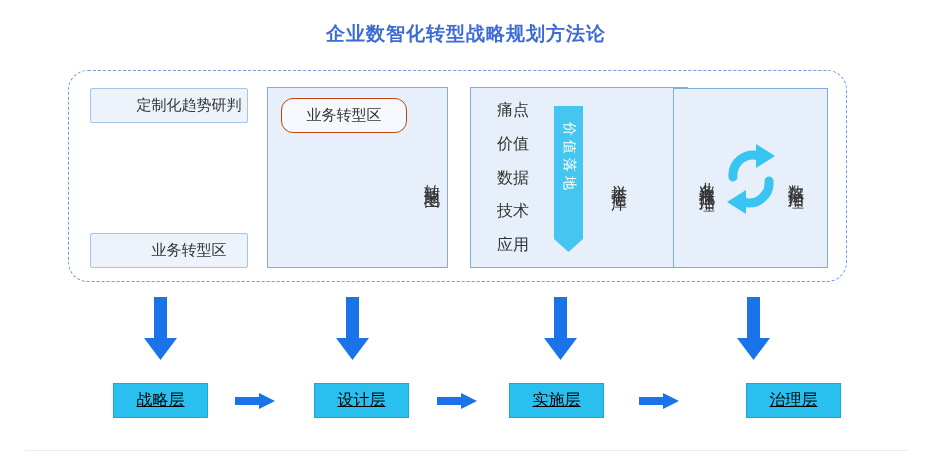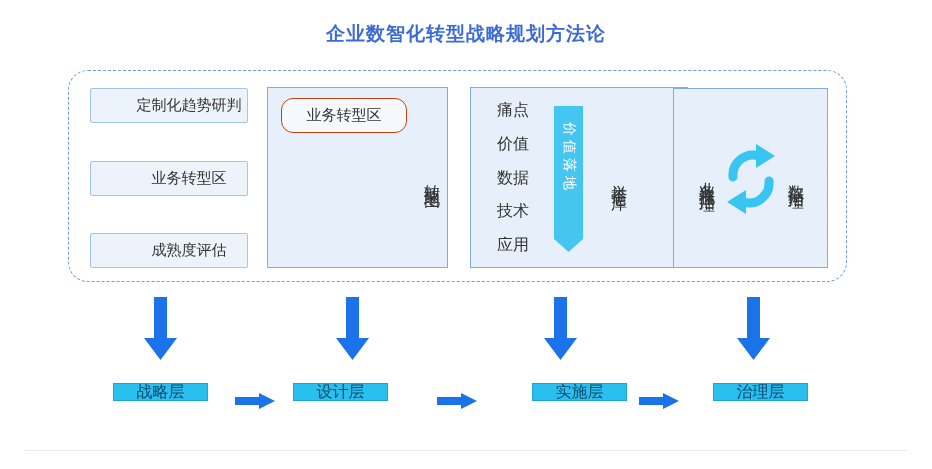--- a/index.html
+++ b/index.html
@@ -64,40 +64,39 @@
 
   #panel4 { left:673px; top:88px; width:155px; height:180px; }
   .gov-left  { position:absolute; left:25px; top:50%; transform:translateY(-50%); }
   .gov-right { position:absolute; left:114px; top:50%; transform:translateY(-50%); }
   .cycle { position:absolute; left:49px; top:52px; }
 
   .down-arrow { position:absolute; top:297px; }
   .right-arrow { position:absolute; top:393px; }
 
   .layer {
-    position:absolute; top:383px; width:95px; height:18px; box-sizing:border-box;
+    position:absolute; top:383px; width:95px; height:35px; box-sizing:border-box;
     background:#29bfef; border:1px solid #1ba5d8;
     display:flex; align-items:center; justify-content:center;
-    font-size:16px; color:#0c4a6e;
+    font-size:16px; color:#000000;text-decoration:underline;
   }
   .divider {
     position:absolute; left:25px; top:450px; width:882px; height:1px; background:#eaeaea;
   }
 </style>
 </head>
 <body>
 
 <div class="title">企业数智化转型战略规划方法论</div>
 
 <div class="container-outline"></div>
 
 <div class="group1">
   <div class="box-light">定制化趋势研判</div>
   <div class="box-light">业务转型区</div>
-  <div class="box-light">成熟度评估</div>
 </div>
 
 <div class="panel" id="panel2">
   <div class="panel2-boxes">
     <div class="box-white">业务转型区</div>
   </div>
   <div class="vlabel p2-label">转型地图</div>
 </div>
 
 <div class="panel" id="panel3">
@@ -136,23 +135,23 @@
 <svg class="down-arrow" style="left:544px" width="33" height="63" viewBox="0 0 33 63">
   <rect x="10" y="0" width="13" height="42" fill="#1a73e8"></rect>
     <polygon points="0,41 33,41 16.5,63" fill="#1a73e8"></polygon>
 </svg>
 <svg class="down-arrow" style="left:737px" width="33" height="63" viewBox="0 0 33 63">
   <rect x="10" y="0" width="13" height="42" fill="#1a73e8"></rect>
     <polygon points="0,41 33,41 16.5,63" fill="#1a73e8"></polygon>
 </svg>
 
 <div class="layer" style="left:113px">战略层</div>
-<div class="layer" style="left:293px">设计层</div>
-<div class="layer" style="left:532px">实施层</div>
-<div class="layer" style="left:713px">治理层</div>
+<div class="layer" style="left:314px">设计层</div>
+<div class="layer" style="left:509px">实施层</div>
+<div class="layer" style="left:746px">治理层</div>
 
 <svg class="right-arrow" style="left:235px" width="40" height="16" viewBox="0 0 40 16">
   <rect x="0" y="4" width="24" height="8" fill="#1a73e8"></rect>
     <polygon points="24,0 40,8 24,16" fill="#1a73e8"></polygon>
 </svg>
 <svg class="right-arrow" style="left:437px" width="40" height="16" viewBox="0 0 40 16">
   <rect x="0" y="4" width="24" height="8" fill="#1a73e8"></rect>
     <polygon points="24,0 40,8 24,16" fill="#1a73e8"></polygon>
 </svg>
 <svg class="right-arrow" style="left:639px" width="40" height="16" viewBox="0 0 40 16">

